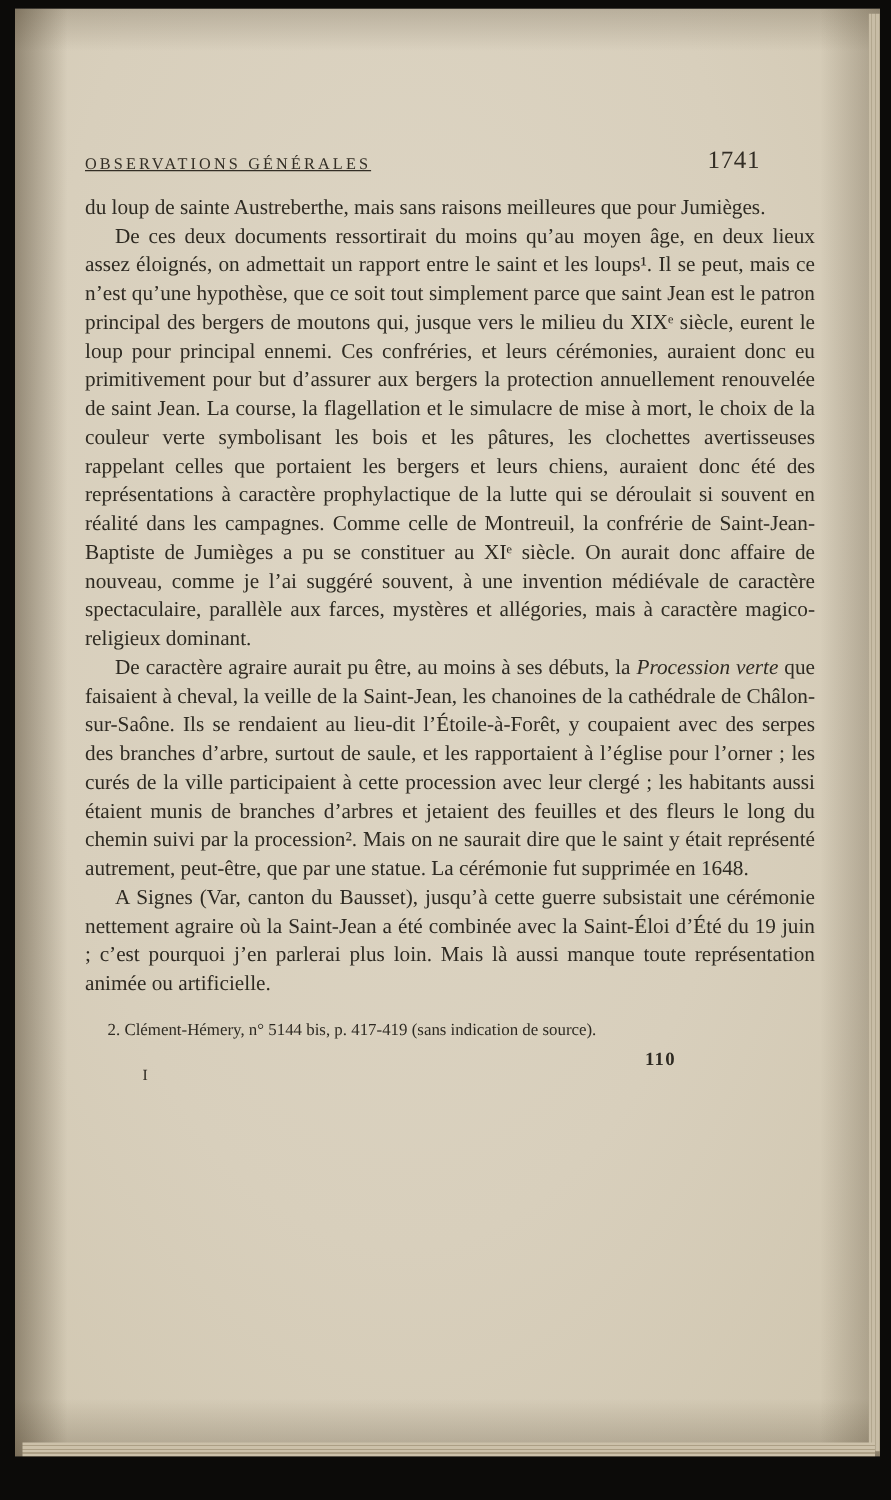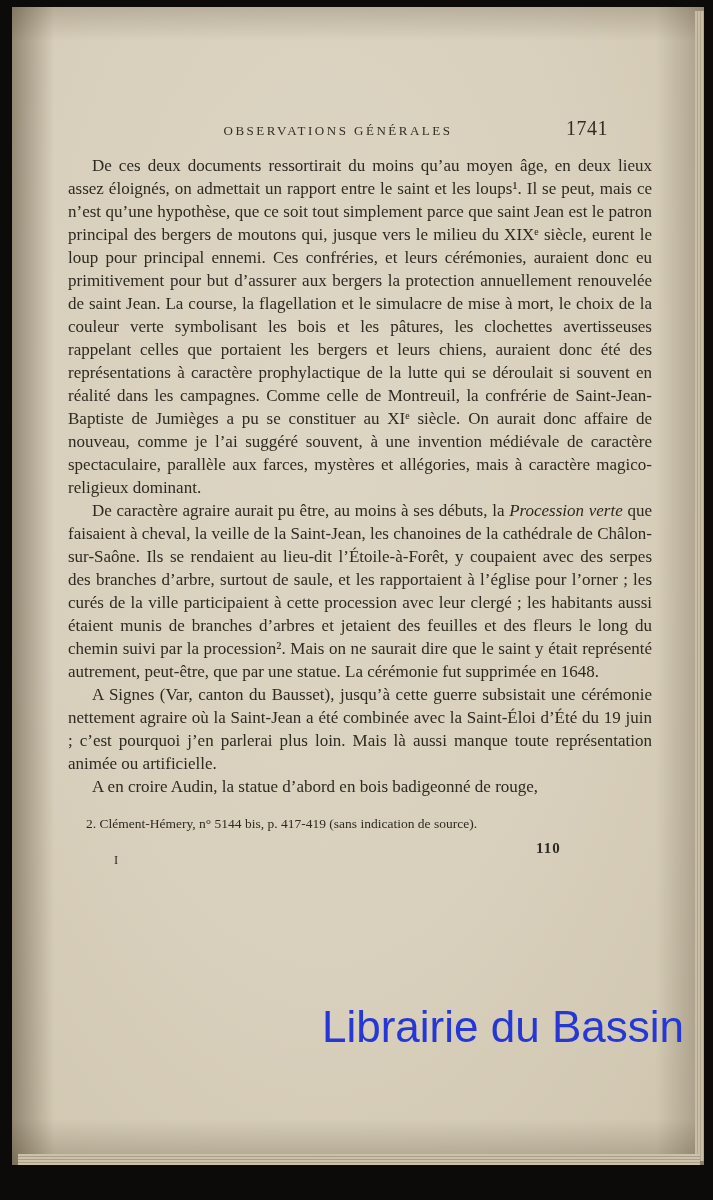--- a/index.html
+++ b/index.html
@@ -38,25 +38,25 @@
     left: 56px; right: 52px; top: 112px;
     color: #2e2a22;
     font-size: 17px;
     line-height: 23px;
     text-align: justify;
   }
   .running-head {
     position: relative;
     height: 22px;
     margin-bottom: 13px;
-    text-align: center;
     padding-right: 44px;
     font-size: 13px;
     letter-spacing: 2.5px;
     color: #332e25;
+    text-decoration: underline;
   }
   .running-head .rh-number {
     position: absolute;
     right: 44px; top: -2px;
     font-size: 20px;
     letter-spacing: 0.5px;
   }
   .text p { margin: 0; }
   p.indent { text-indent: 24px; }
   p.noindent { text-indent: 0; }
@@ -74,21 +74,20 @@
   }
   .footer-line .sig {
     position: absolute; left: 46px; top: 12px;
     font-size: 12.5px;
   }
   .footer-line .folio {
     position: absolute; left: 448px; top: 0;
     font-size: 15px;
     font-weight: bold;
     letter-spacing: 1px;
-    margin-left: 20px;
   }
   .watermark {
     position: absolute;
     left: 322px; top: 1002px;
     font-family: "Liberation Sans", sans-serif;
     font-size: 44px;
     color: #2537d4;
     white-space: nowrap;
     z-index: 5;
   }
@@ -102,31 +101,30 @@
     <div class="right-edges"></div>
     <div class="bottom-edges"></div>
 
     <div class="text">
 
       <div class="running-head">
         <span class="rh-title">OBSERVATIONS GÉNÉRALES</span>
         <span class="rh-number">1741</span>
       </div>
 
+      <p class="noindent">du loup de sainte Austreberthe, mais sans raisons meilleures que pour Jumièges.</p>
       <p class="indent">De ces deux documents ressortirait du moins qu’au moyen âge, en deux lieux assez éloignés, on admettait un rapport entre le saint et les loups¹. Il se peut, mais ce n’est qu’une hypothèse, que ce soit tout simplement parce que saint Jean est le patron principal des bergers de moutons qui, jusque vers le milieu du XIXᵉ siècle, eurent le loup pour principal ennemi. Ces confréries, et leurs cérémonies, auraient donc eu primitivement pour but d’assurer aux bergers la protection annuellement renouvelée de saint Jean. La course, la flagellation et le simulacre de mise à mort, le choix de la couleur verte symbolisant les bois et les pâtures, les clochettes avertisseuses rappelant celles que portaient les bergers et leurs chiens, auraient donc été des représentations à caractère prophylactique de la lutte qui se déroulait si souvent en réalité dans les campagnes. Comme celle de Montreuil, la confrérie de Saint-Jean-Baptiste de Jumièges a pu se constituer au XIᵉ siècle. On aurait donc affaire de nouveau, comme je l’ai suggéré souvent, à une invention médiévale de caractère spectaculaire, parallèle aux farces, mystères et allégories, mais à caractère magico-religieux dominant.</p>
       <p class="indent"><span>De caractère agraire aurait pu être, au moins à ses débuts, la </span><i>Procession verte</i><span> que faisaient à cheval, la veille de la Saint-Jean, les chanoines de la cathédrale de Châlon-sur-Saône. Ils se rendaient au lieu-dit l’Étoile-à-Forêt, y coupaient avec des serpes des branches d’arbre, surtout de saule, et les rapportaient à l’église pour l’orner ; les curés de la ville participaient à cette procession avec leur clergé ; les habitants aussi étaient munis de branches d’arbres et jetaient des feuilles et des fleurs le long du chemin suivi par la procession². Mais on ne saurait dire que le saint y était représenté autrement, peut-être, que par une statue. La cérémonie fut supprimée en 1648.</span></p>
       <p class="indent">A Signes (Var, canton du Bausset), jusqu’à cette guerre subsistait une cérémonie nettement agraire où la Saint-Jean a été combinée avec la Saint-Éloi d’Été du 19 juin ; c’est pourquoi j’en parlerai plus loin. Mais là aussi manque toute représentation animée ou artificielle.</p>
-      <p class="indent">A en croire Audin, la statue d’abord en bois badigeonné de rouge,</p>
 
       <div class="footnotes">
         <p>2. Clément-Hémery, n° 5144 bis, p. 417-419 (sans indication de source).</p>
       </div>
 
       <div class="footer-line">
         <span class="sig">I</span>
         <span class="folio">110</span>
       </div>
 
     </div>
   </div>
 
-  <div class="watermark">Librairie du Bassin</div>
 </div>
 
 </body></html>

